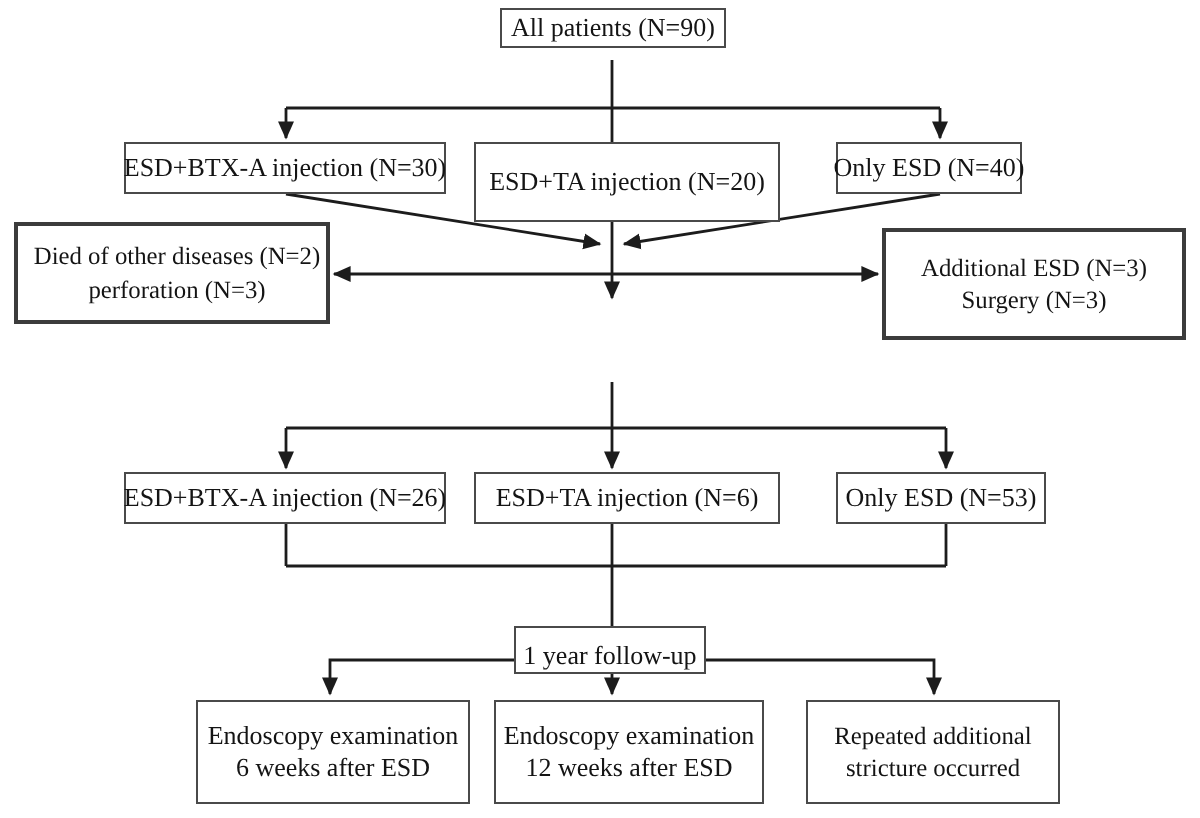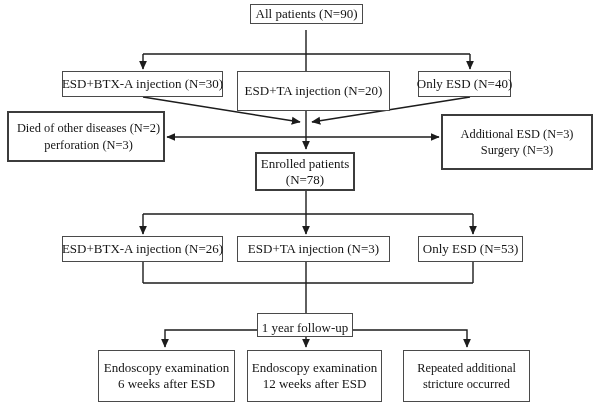--- a/index.html
+++ b/index.html
@@ -100,30 +100,26 @@
 
   <div class="node heavy alignleft small" style="left:7px; top:111px; width:158px; height:51px; padding-left:5px;">
     <span class="ln">Died of other diseases (N=2)</span>
     <span class="ln">perforation (N=3)</span>
   </div>
   <div class="node heavy alignleft small" style="left:441px; top:114px; width:152px; height:56px; ">
     <span class="ln">Additional ESD (N=3)</span>
     <span class="ln">Surgery (N=3)</span>
   </div>
 
-  <div class="node heavy" style="left:255px; top:152px; width:100px; height:39px;">
-    <span class="ln">Enrolled patients</span>
-    <span class="ln">(N=78)</span>
-  </div>
 
   <div class="node" style="left:62px; top:236px; width:161px; height:26px;">
     <span class="ln">ESD+BTX-A injection (N=26)</span>
   </div>
   <div class="node" style="left:237px; top:236px; width:153px; height:26px;">
-    <span class="ln">ESD+TA injection (N=3)</span>
+    <span class="ln">ESD+TA injection (N=6)</span>
   </div>
   <div class="node" style="left:418px; top:236px; width:105px; height:26px;">
     <span class="ln">Only ESD (N=53)</span>
   </div>
 
   <div class="node" style="left:257px; top:313px; width:96px; height:24px;justify-content:flex-end;">
     <span class="ln">1 year follow-up</span>
   </div>
 
   <div class="node" style="left:98px; top:350px; width:137px; height:52px;">

